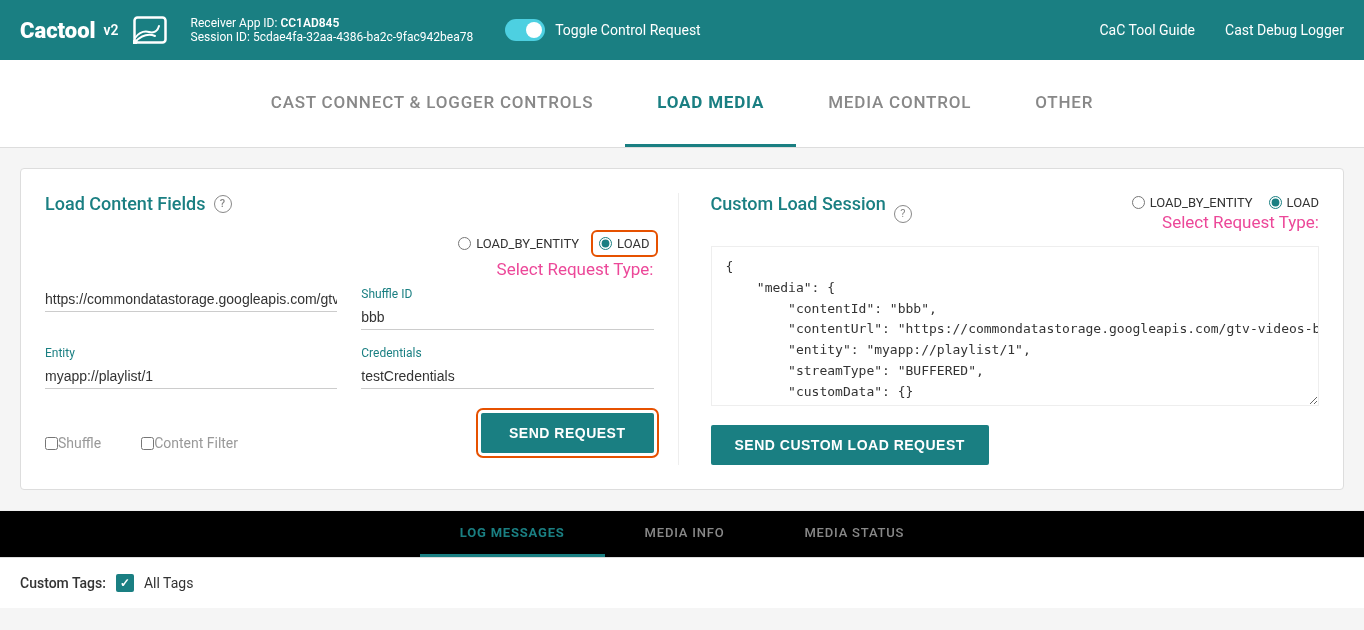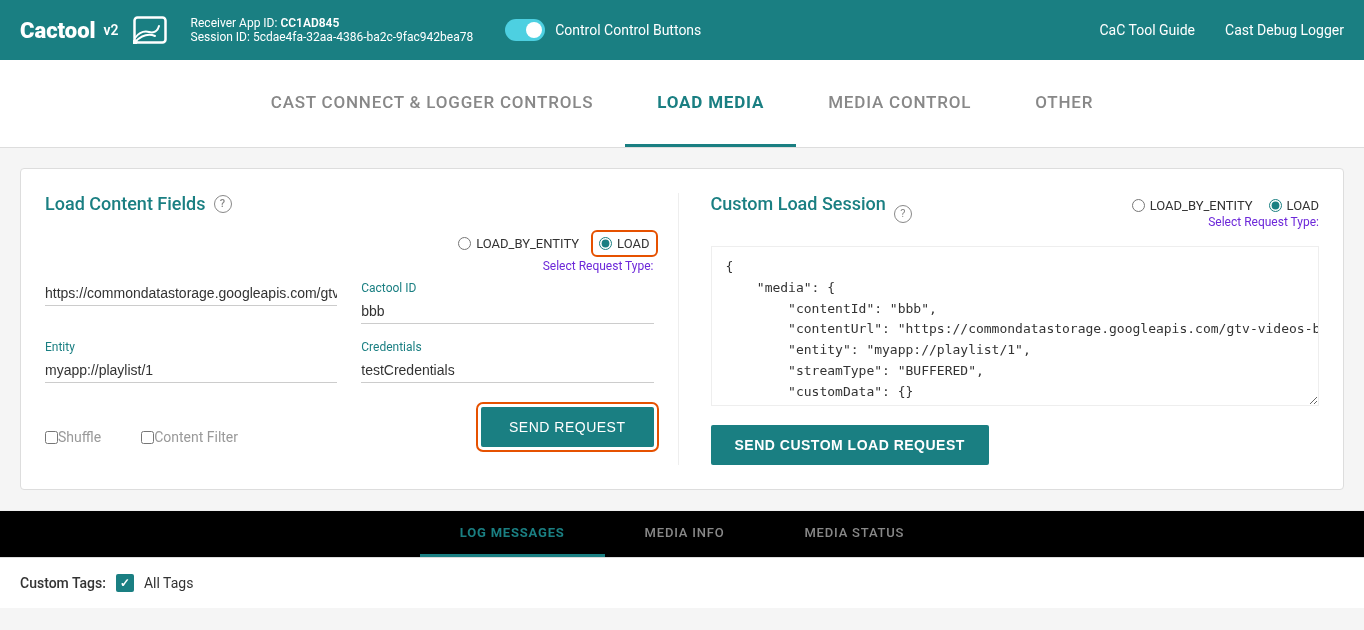--- a/index.html
+++ b/index.html
@@ -129,22 +129,22 @@
     }
 
     
     .request-type-row {
       display: flex;
       align-items: center;
       gap: 16px;
       margin-bottom: 6px;
     }
     .request-type-label {
-      font-size: 12px;
-      color: #6d28d9;
+      font-size: 17px;
+      color: #ec4899;
       text-align: center;
     }
     .radio-option {
       display: flex;
       align-items: center;
       gap: 5px;
       font-size: 13px;
       cursor: pointer;
     }
     .radio-option input[type="radio"] { cursor: pointer; accent-color: #1a7f82; }
@@ -195,21 +195,21 @@
       color: #999;
       cursor: pointer;
     }
     .checkbox-option input[type="checkbox"] { cursor: pointer; }
     .btn-primary {
       background: #1a7f82;
       color: white;
       border: none;
       padding: 12px 28px;
       font-size: 14px;
-      font-weight: 400;
+      font-weight: 700;
       letter-spacing: 0.5px;
       cursor: pointer;
       border-radius: 2px;
       outline: 2.5px solid #e65100;
       outline-offset: 3px;
     }
 
     
     .right-panel {
       flex: 1;
@@ -352,21 +352,21 @@
       <span style="font-weight:600;">CC1AD845</span>
     </span>
     <span>
       <span>Session ID:</span>
       <span>5cdae4fa-32aa-4386-ba2c-9fac942bea78</span>
     </span>
   </div>
 
   <div class="toggle-section">
     <div class="toggle-switch"></div>
-    <span class="toggle-label">Control Control Buttons</span>
+    <span class="toggle-label">Toggle Control Request</span>
   </div>
 
   <div class="header-links">
     <a>CaC Tool Guide</a>
     <a>Cast Debug Logger</a>
   </div>
 </header>
 
 <nav class="nav-tabs">
   <div class="nav-tab">CAST CONNECT &amp; LOGGER CONTROLS</div>
@@ -396,21 +396,21 @@
           </label>
         </div>
         <div class="request-type-label">Select Request Type:</div>
       </div>
 
       <div class="field-grid">
         <div class="field-group">
           <input type="text" class="field-input" value="https://commondatastorage.googleapis.com/gtv-videos" style="">
         </div>
         <div class="field-group">
-          <label class="field-label">Cactool ID</label>
+          <label class="field-label">Shuffle ID</label>
           <input type="text" class="field-input" value="bbb" style="">
         </div>
         <div class="field-group">
           <label class="field-label">Entity</label>
           <input type="text" class="field-input" value="myapp://playlist/1" style="">
         </div>
         <div class="field-group">
           <label class="field-label">Credentials</label>
           <input type="text" class="field-input" value="testCredentials" style="">
         </div>

